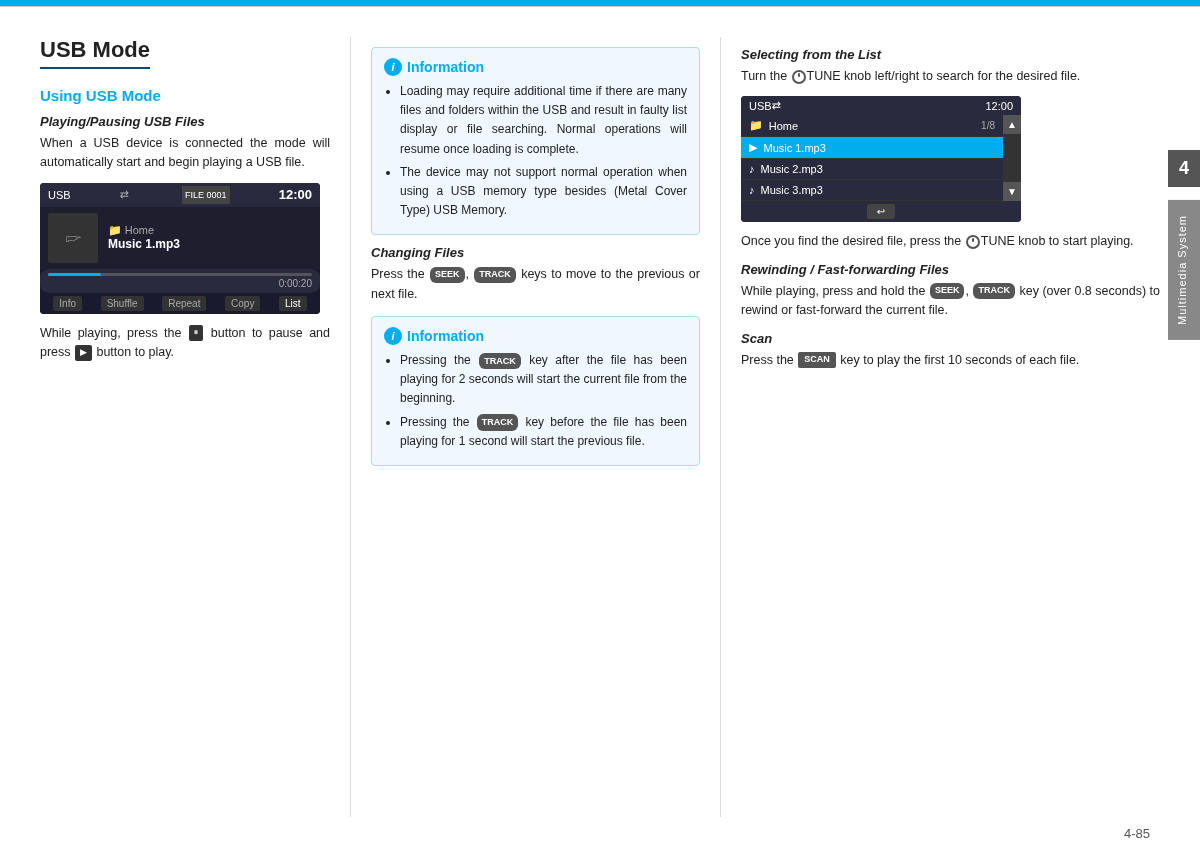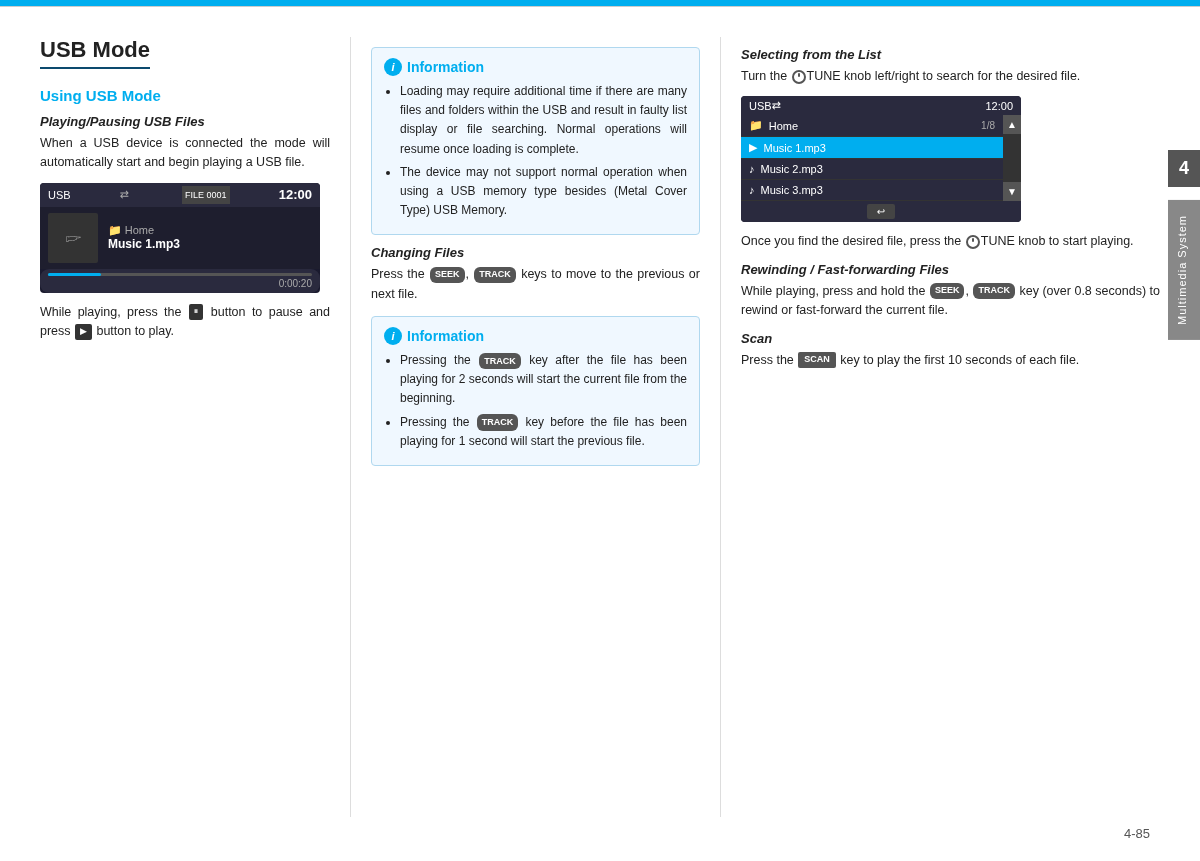--- a/index.html
+++ b/index.html
@@ -415,20 +415,27 @@
             Home
           </div>
           <div class="usb-filename">Music 1.mp3</div>
         </div>
       </div>
       <div class="usb-progress-bar">
         <div class="progress-line">
           <div class="progress-fill"></div>
         </div>
         <div class="progress-time">0:00:20</div>
+      </div>
+      <div class="usb-controls">
+        <span class="usb-ctrl-btn">Info</span>
+        <span class="usb-ctrl-btn">Shuffle</span>
+        <span class="usb-ctrl-btn">Repeat</span>
+        <span class="usb-ctrl-btn">Copy</span>
+        <span class="usb-ctrl-btn active">List</span>
       </div>
     </div>
 
     <p class="body-text">
       <span>While playing, press the</span>
       <span class="btn-pause">⏸</span>
       <span>button to pause and press</span>
       <span class="btn-play">▶</span>
       <span>button to play.</span>
     </p>

